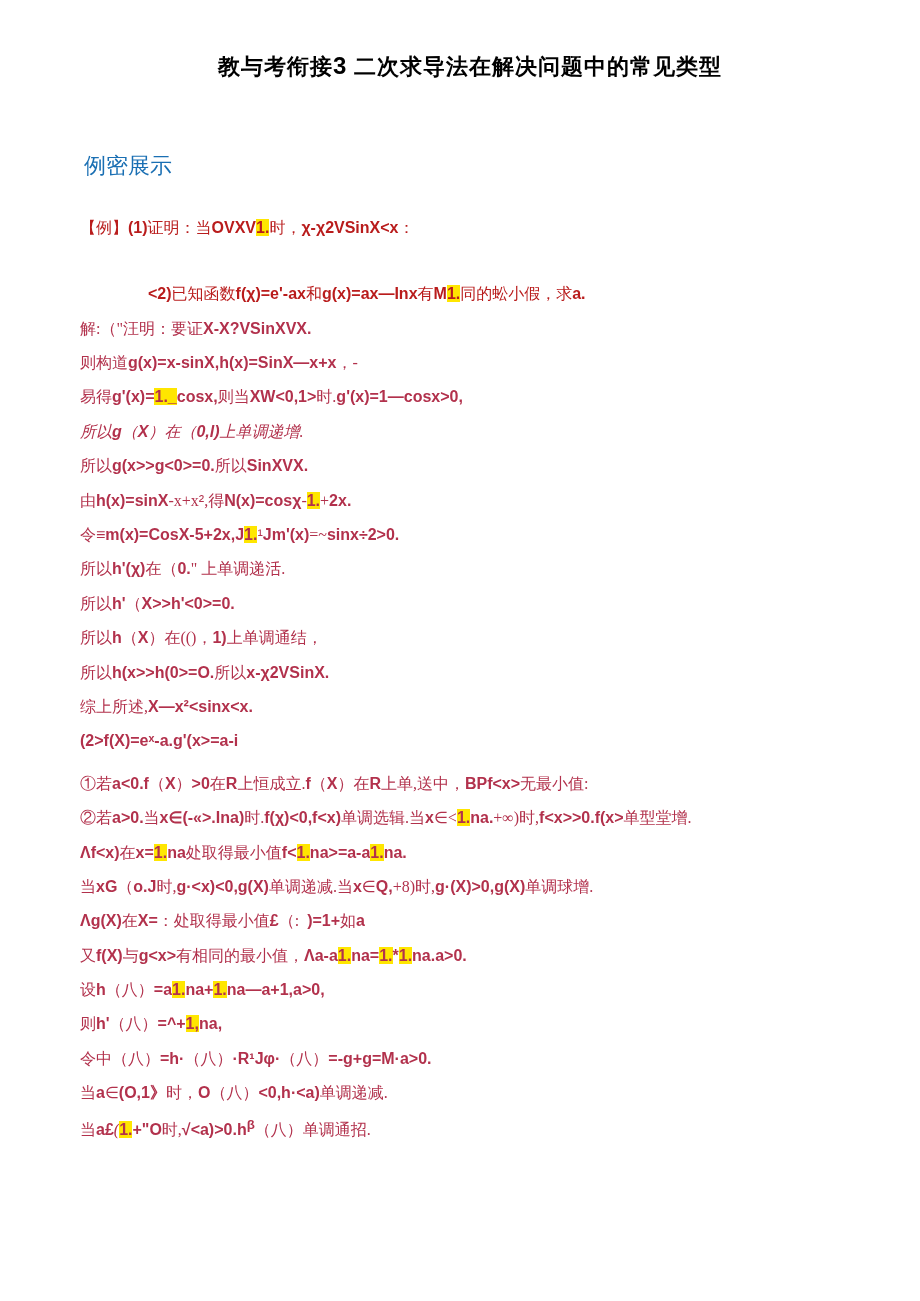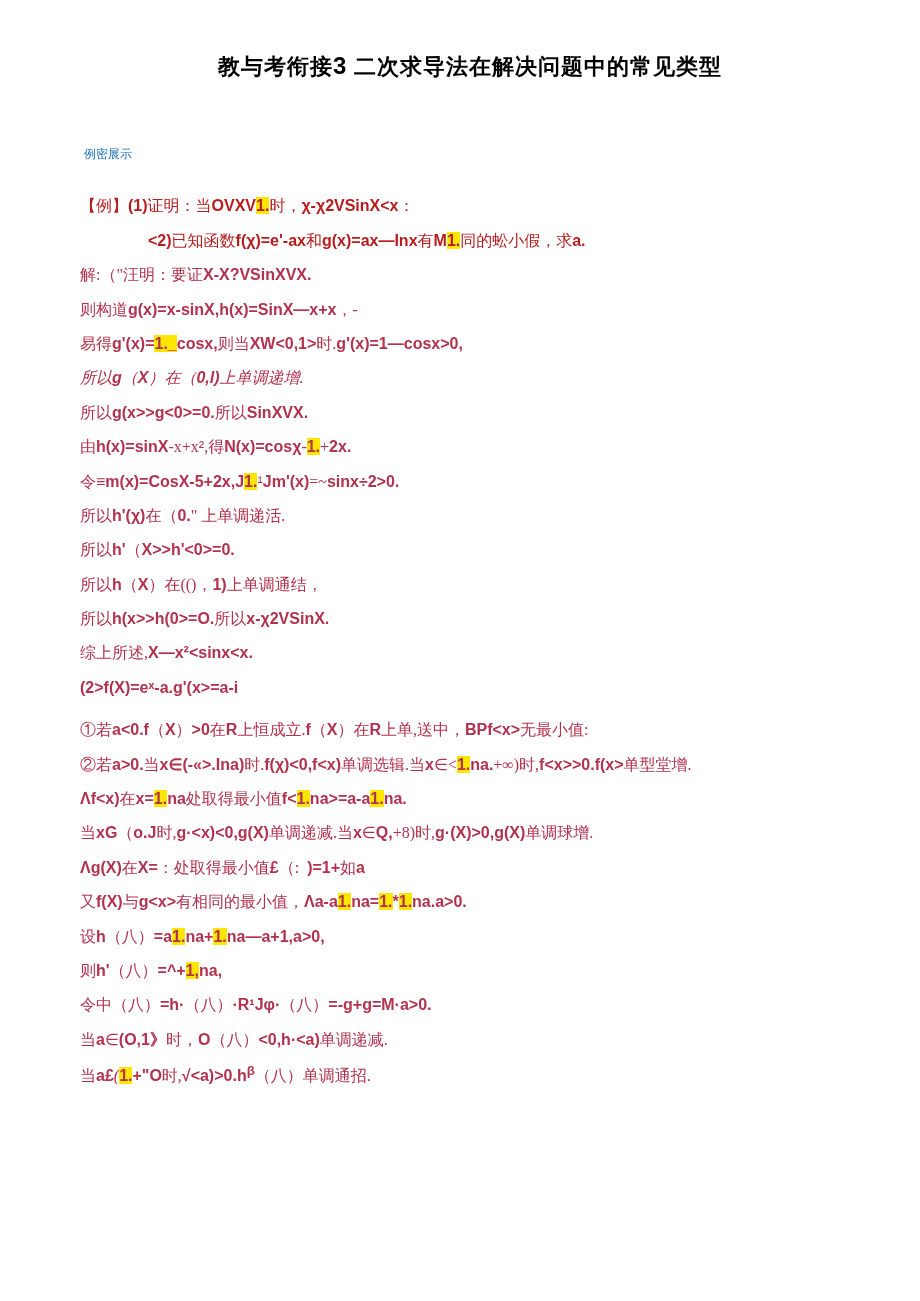--- a/index.html
+++ b/index.html
@@ -25,32 +25,32 @@
     font-weight: bold;
     margin: 0 0 50px 0;
     letter-spacing: 1px;
   }
   .title .num {
     font-family: Arial, sans-serif;
     font-size: 24px;
   }
   .section-label {
     color: #1a6fb3;
-    font-size: 12px;
+    font-size: 22px;
     margin: 0 0 22px 0;
     padding-left: 4px;
     font-family: "SimSun","宋体",serif;
   }
   p {
     margin: 0;
     white-space: pre-wrap;
   }
   .q-black { color: #b91c1c; }
   .ans-red { color: #b2314c; }
-  .indent1 { padding-left: 68px; }
+  .indent1 { padding-left: 68px; margin-top: 32px; }
   .bold-latin { font-family: Arial, sans-serif; font-weight: bold; }
   .latin { font-family: Arial, sans-serif; }
   .hl { background: #ffe600; }
   .italic-cn { font-style: italic; }
   .spacer { height: 8px; }
 </style>
 </head>
 <body>
 
 <div class="page">

